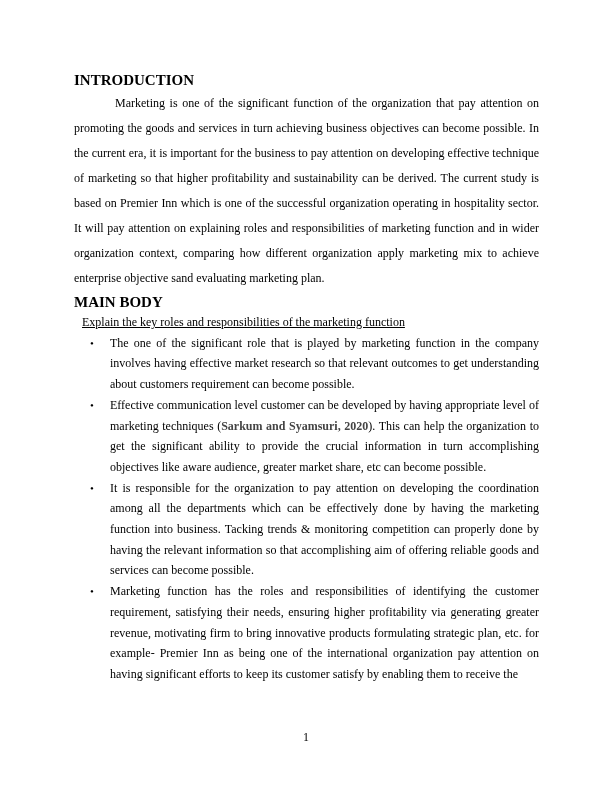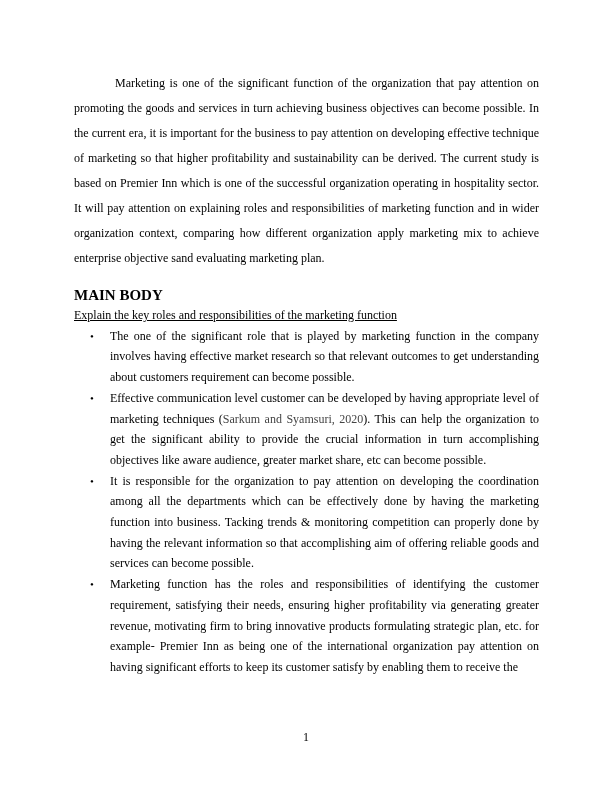--- a/index.html
+++ b/index.html
@@ -59,39 +59,41 @@
       text-align: justify;
     }
     ul.bullets li .bullet {
       position: absolute;
       left: 16px;
       top: 0;
       font-size: 11px;
     }
     .cite {
       color: #444444;
+      font-weight: bold;
     }
     .footer {
       position: absolute;
       top: 730px;
       left: 0;
       width: 612px;
       text-align: center;
       font-size: 12px;
       line-height: 14px;
     }
     #h-intro { margin-top: 0; }
     #p-intro { margin-top: 1px; }
-    #h-main { margin-top: 14px; }
-    #sub-main { margin-top: 0; }
+    #h-main { margin-top: 1px; }
+    #sub-main { margin-top: 0; margin-left: 8px; }
   </style>
 </head>
 <body>
 
 <div class="page">
+  <h1 class="heading" id="h-intro">INTRODUCTION</h1>
   <p class="para indent" id="p-intro">Marketing is one of the significant function of the organization that pay attention on promoting the goods and services in turn achieving business objectives can become possible. In the current era, it is important for the business to pay attention on developing effective technique of marketing so that higher profitability and sustainability can be derived. The current study is based on Premier Inn which is one of the successful organization operating in  hospitality sector. It will pay attention on explaining roles and responsibilities of marketing function and in wider organization context, comparing how different organization apply marketing mix to achieve enterprise objective sand evaluating marketing plan.</p>
 
   <h1 class="heading" id="h-main">MAIN BODY</h1>
   <p class="subheading" id="sub-main">Explain the key roles and responsibilities of the marketing function</p>
 
   <ul class="bullets">
     <li>
       <span class="bullet">•</span>
       <span>The one of the significant role that is played by marketing function in the company involves having effective market research so that relevant outcomes to get understanding about customers requirement can become possible.</span>
     </li>

